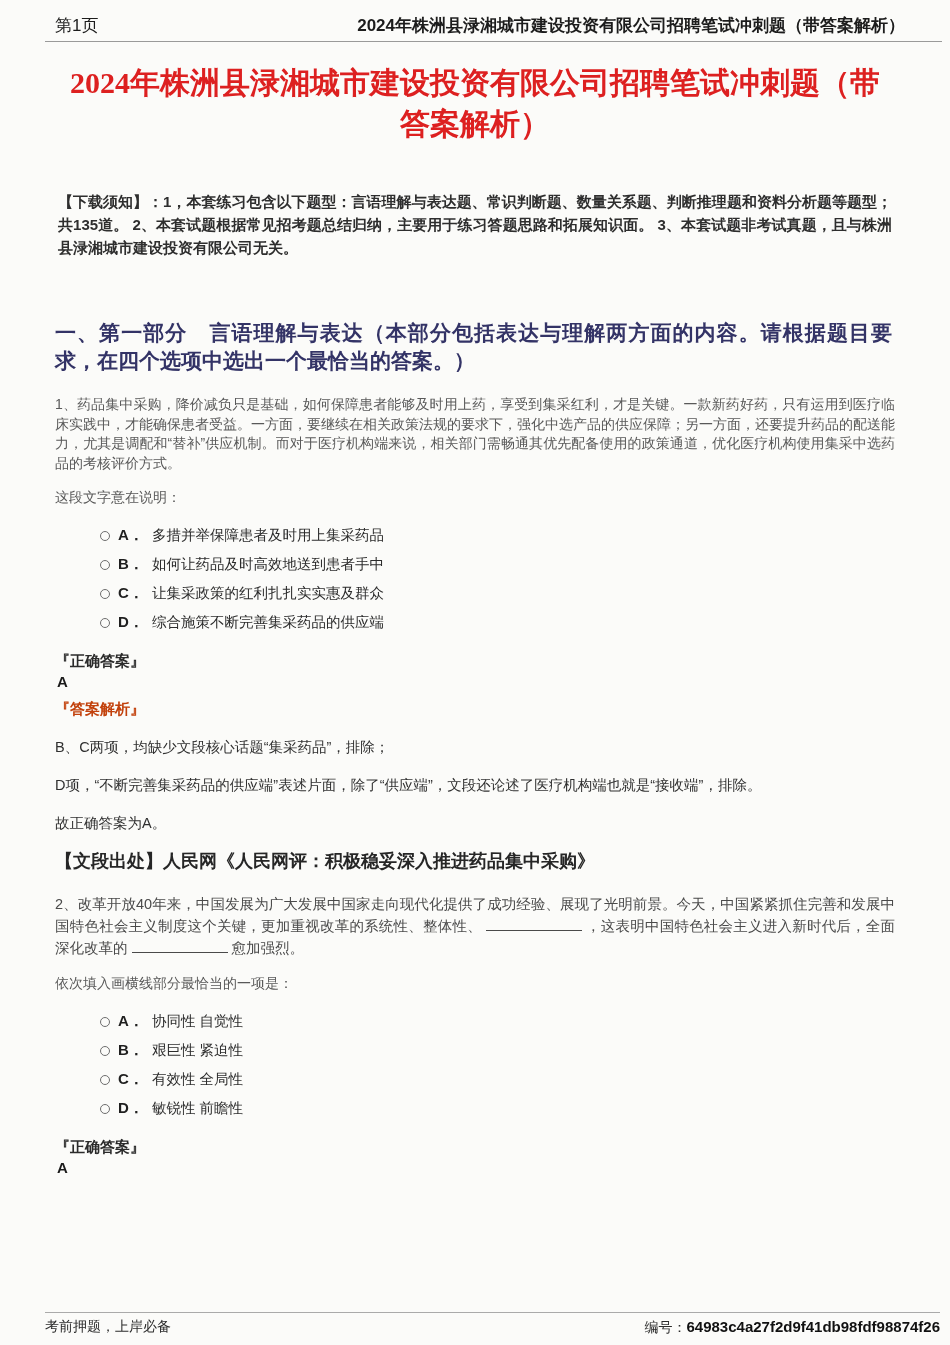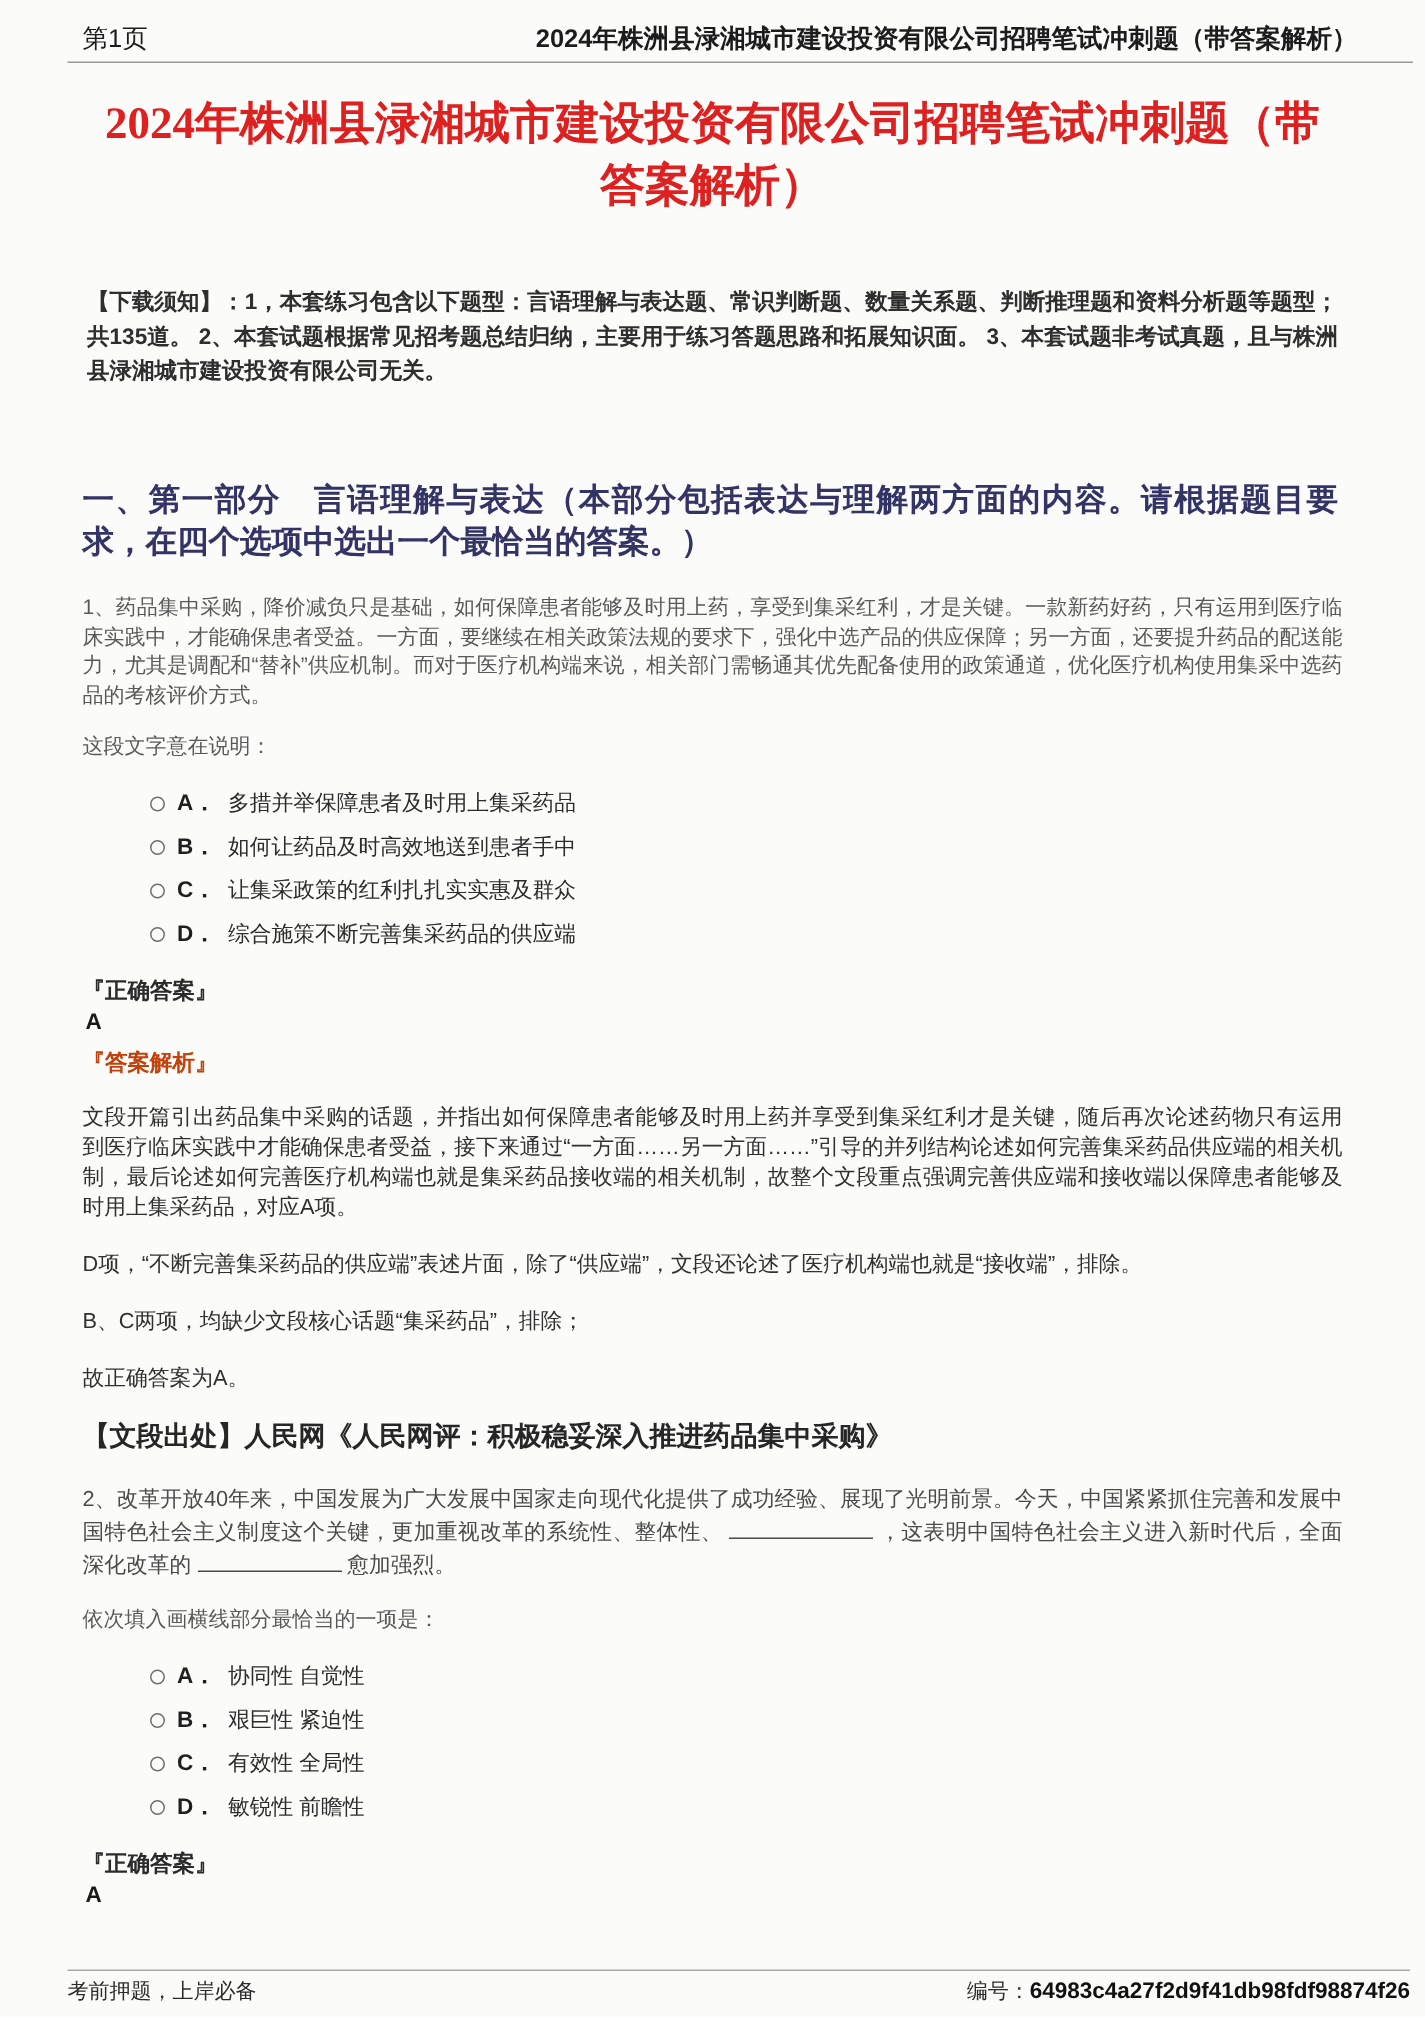--- a/index.html
+++ b/index.html
@@ -191,23 +191,22 @@
       <span class="opt-text">综合施策不断完善集采药品的供应端</span>
     </div>
   </div>
 
   <div class="answer-block">
     <div class="answer-label">『正确答案』</div>
     <div class="answer-value">A</div>
     <div class="analysis-label">『答案解析』</div>
   </div>
 
-  <p class="analysis-p analysis-first">文段开篇引出药品集中采购的话题，并指出如何保障患者能够及时用上药并享受到集采红利才是关键，随后再次论述药物只有运用到医疗临床实践中才能确保患者受益，接下来通过“一方面……另一方面……”引导的并列结构论述如何完善集采药品供应端的相关机制，最后论述如何完善医疗机构端也就是集采药品接收端的相关机制，故整个文段重点强调完善供应端和接收端以保障患者能够及时用上集采药品，对应A项。</p>
+  <p class="analysis-p analysis-gap">B、C两项，均缺少文段核心话题“集采药品”，排除；</p>
   <p class="analysis-p analysis-gap">D项，“不断完善集采药品的供应端”表述片面，除了“供应端”，文段还论述了医疗机构端也就是“接收端”，排除。</p>
-  <p class="analysis-p analysis-gap">B、C两项，均缺少文段核心话题“集采药品”，排除；</p>
   <p class="analysis-p analysis-gap">故正确答案为A。</p>
   <p class="source-line">【文段出处】人民网《人民网评：积极稳妥深入推进药品集中采购》</p>
 
   <p class="q-stem q2-stem" style=""><span>2、改革开放40年来，中国发展为广大发展中国家走向现代化提供了成功经验、展现了光明前景。今天，中国紧紧抓住完善和发展中国特色社会主义制度这个关键，更加重视改革的系统性、整体性、</span><span class="blank"></span><span>，这表明中国特色社会主义进入新时代后，全面深化改革的</span><span class="blank"></span><span>愈加强烈。</span></p>
   <p class="prompt">依次填入画横线部分最恰当的一项是：</p>
 
   <div class="options">
     <div class="option-row">
       <span class="radio"></span>
       <span class="opt-label">A．</span>

